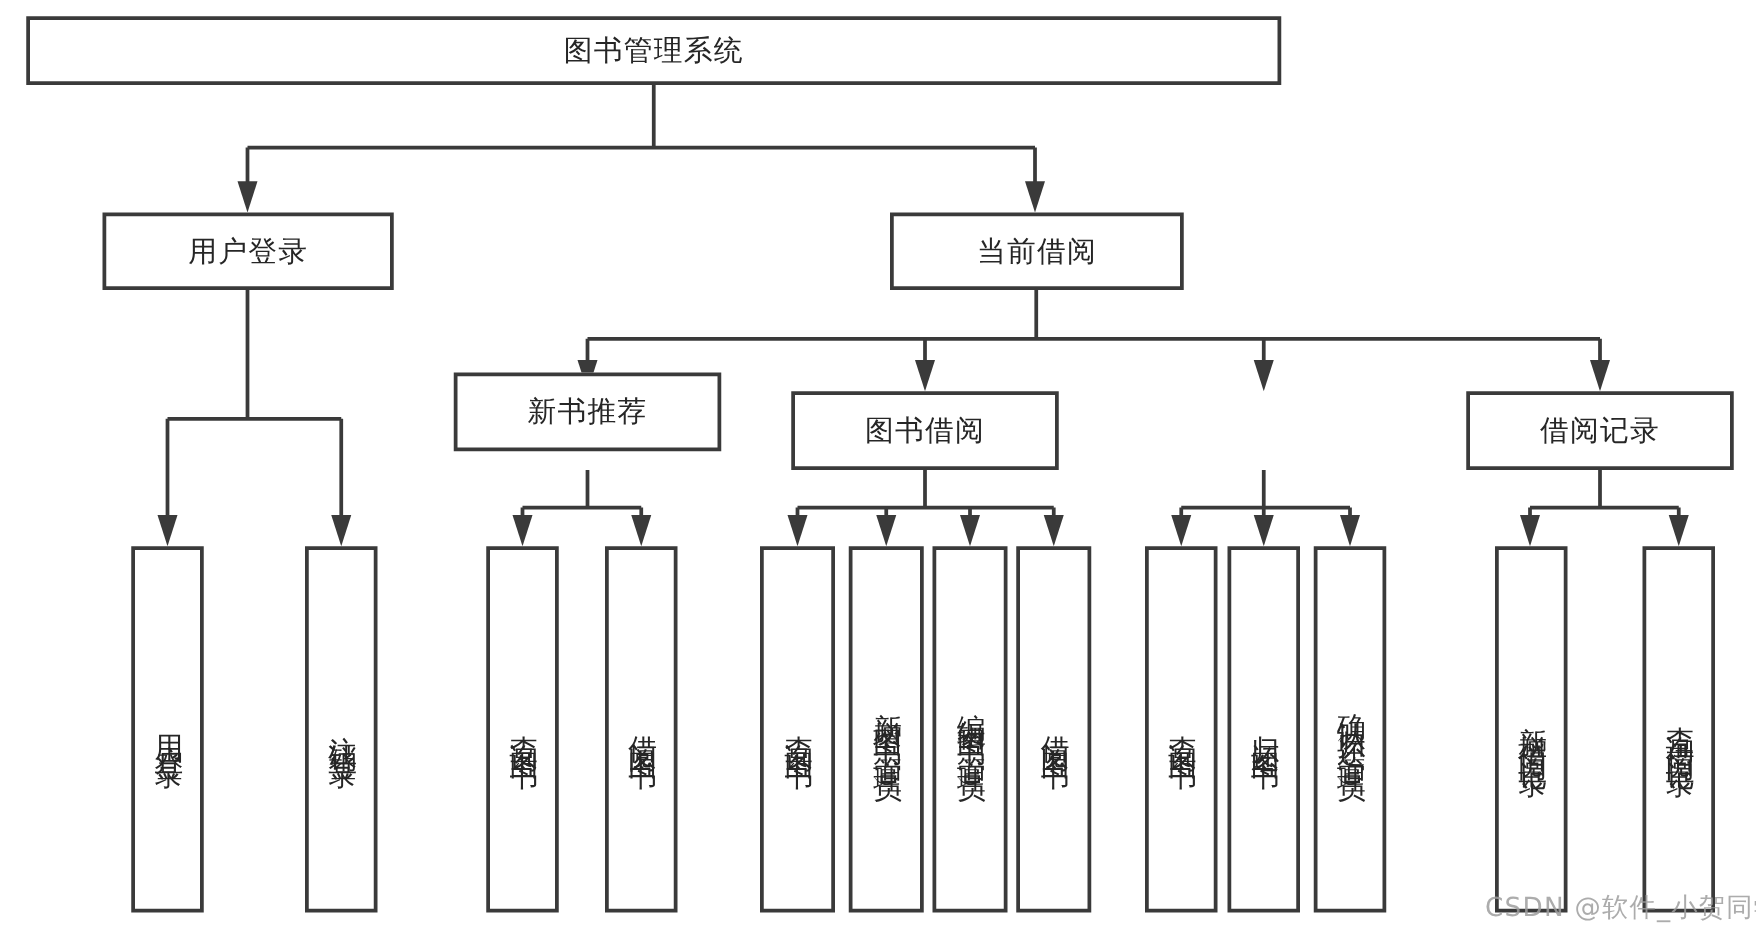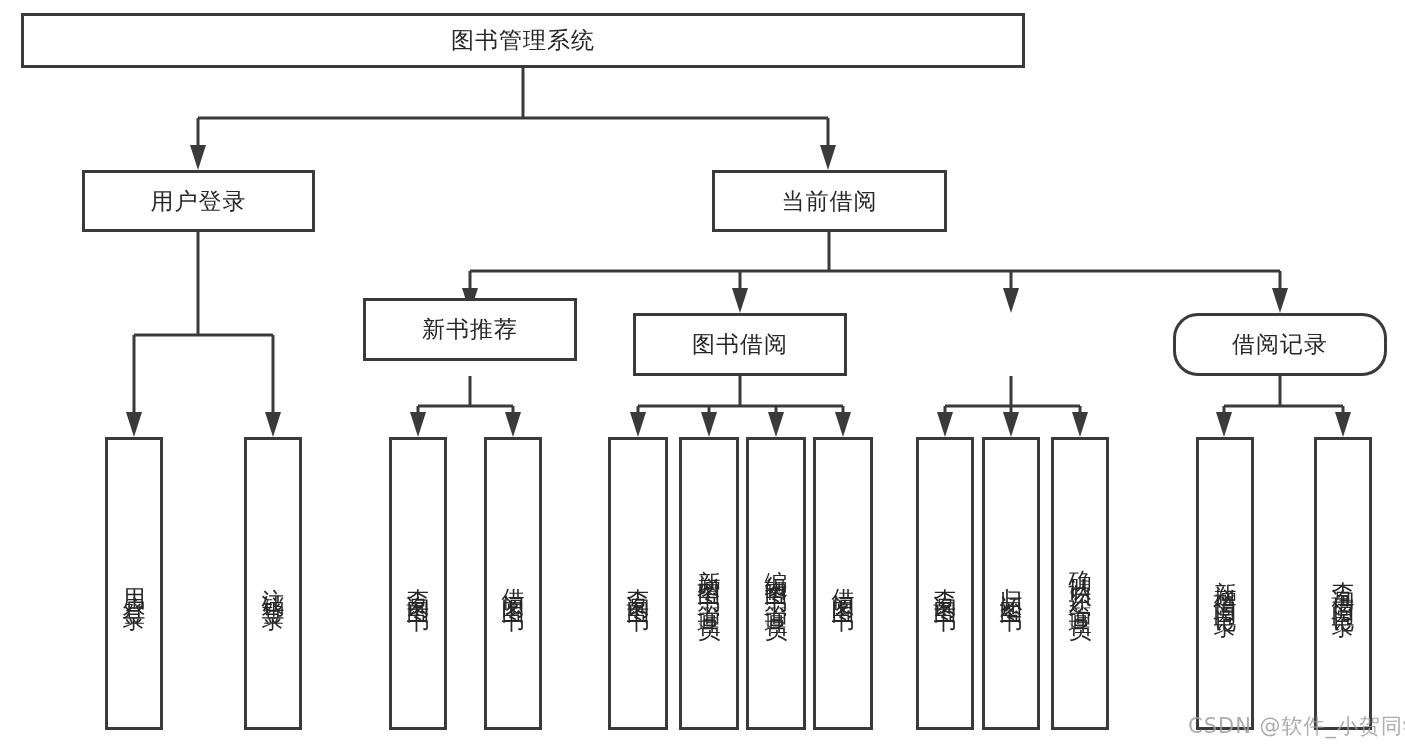--- a/index.html
+++ b/index.html
@@ -20,21 +20,21 @@
   }
   
   #n-root{left:21px;top:13px;width:1004px;height:55px;}
   
   #n-user-login{left:82px;top:170px;width:233px;height:62px;}
   #n-book-mgmt{left:712px;top:170px;width:235px;height:62px;}
   
   #n-new-book{left:363px;top:298px;width:214px;height:63px;}
   #n-borrow{left:633px;top:313px;width:214px;height:63px;}
   #n-current{left:904px;top:313px;width:214px;height:63px;}
-  #n-records{left:1173px;top:313px;width:214px;height:63px;border-radius:25px;}
+  #n-records{left:1173px;top:313px;width:214px;height:63px;}
   
   #l-user-login{left:105px;width:58px;}
   #l-logout{left:244px;width:58px;}
   #l-nb-query{left:389px;width:58px;}
   #l-nb-borrow{left:484px;width:58px;}
   #l-bb-query{left:608px;width:60px;}
   #l-bb-add{left:679px;width:60px;}
   #l-bb-edit{left:746px;width:60px;}
   #l-bb-borrow{left:813px;width:60px;}
   #l-cb-query{left:916px;width:58px;}

